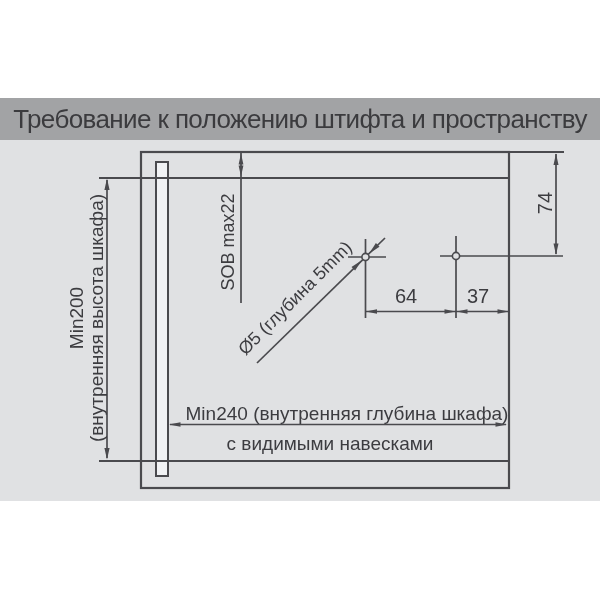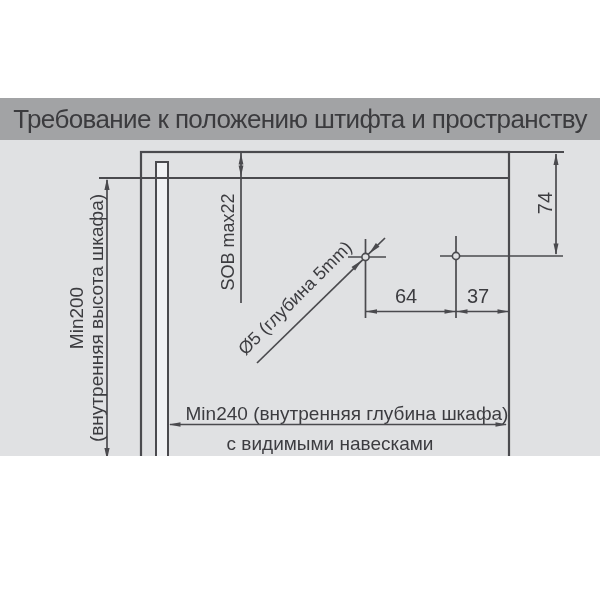--- a/index.html
+++ b/index.html
@@ -1,16 +1,16 @@
 <!DOCTYPE html>
 <html><head>
 <meta charset="utf-8">
 <style>
   html,body{margin:0;padding:0;background:#ffffff;}
-  .page{position:relative;width:600px;height:456px;background:#ffffff;overflow:hidden;
+  .page{position:relative;width:600px;height:600px;background:#ffffff;overflow:hidden;
         font-family:"Liberation Sans",sans-serif;}
   .title-bar{position:absolute;top:98px;left:0;width:600px;height:42px;background:#a2a3a5;
         display:flex;align-items:center;justify-content:center;}
   .title-bar span{color:#3b3b3e;font-size:26px;letter-spacing:-0.6px;white-space:nowrap;}
   .drawing{position:absolute;top:140px;left:0;}
   .drawing text{font-family:"Liberation Sans",sans-serif;fill:#3c3c40;}
   .ln{stroke:#4a4a4e;fill:none;}
   .thick{stroke-width:2.2;}
   .dim{stroke-width:1.7;}
   .arr{fill:#4a4a4e;stroke:none;}

